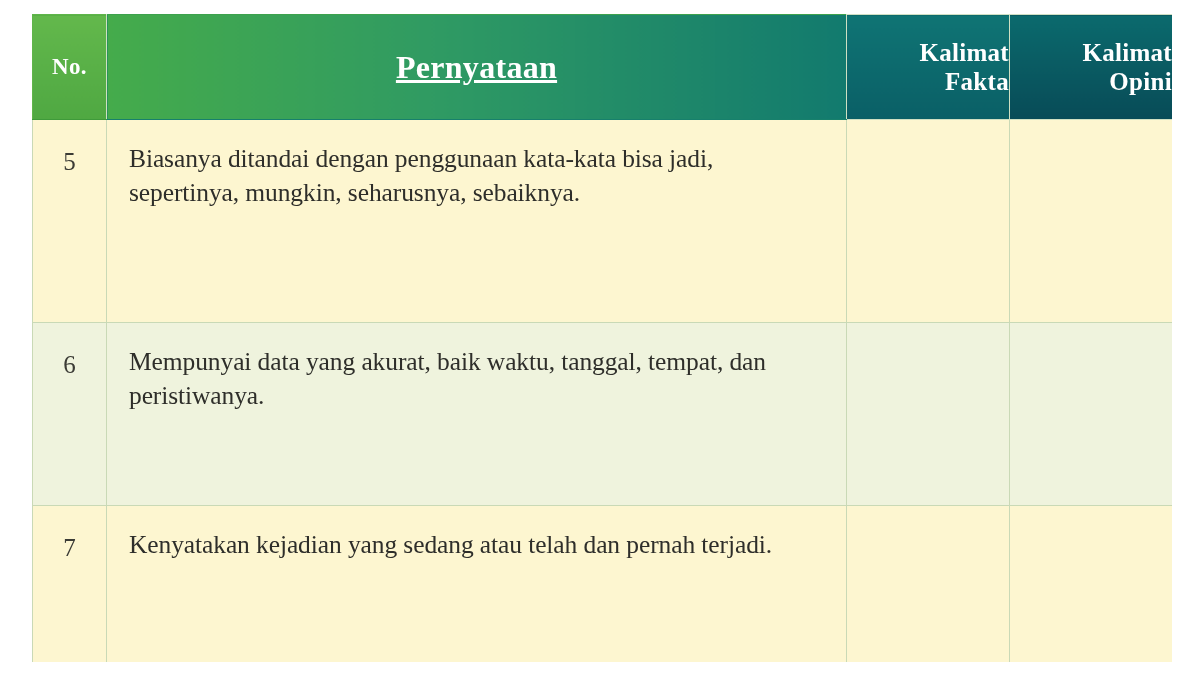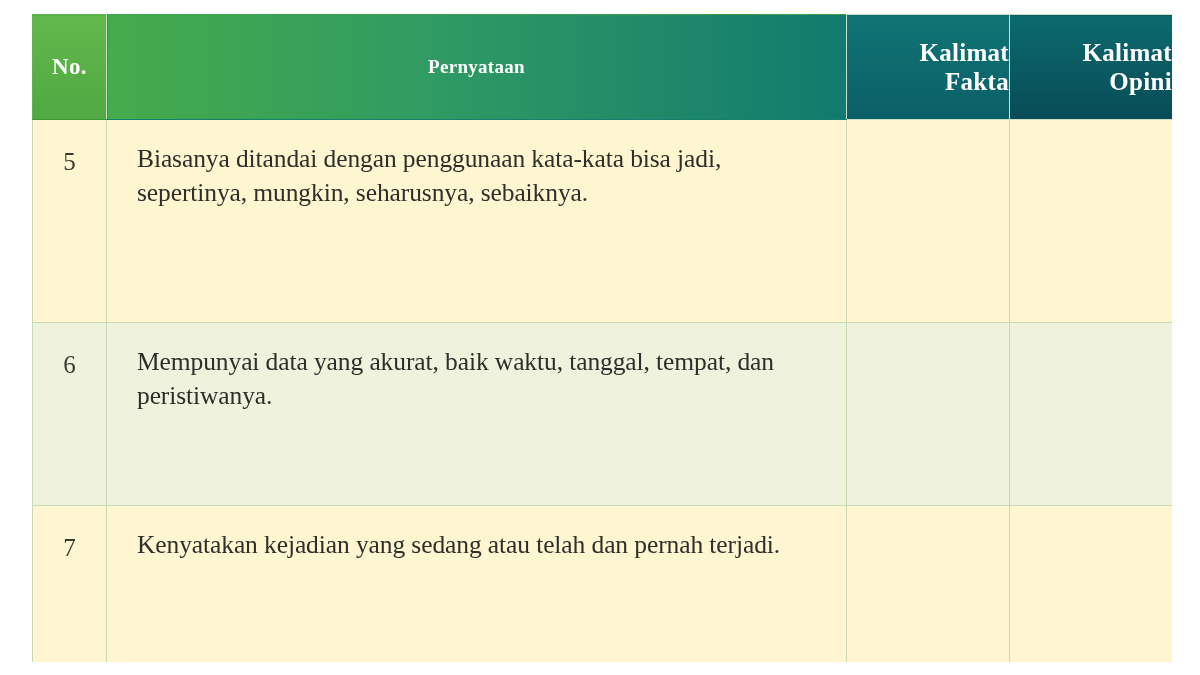--- a/index.html
+++ b/index.html
@@ -58,23 +58,24 @@
   th.h-no {
     background: #5fb54a;
     background: linear-gradient(180deg, #63b84c 0%, #4fa842 100%);
     font-size: 23px;
     border-left: 1px solid #5fb54a;
     border-top: 1px solid #5fb54a;
     border-bottom: 1px solid #3f9a3a;
   }
   th.h-stmt {
     background: linear-gradient(90deg, #45ab4b 0%, #2f9a63 45%, #127a6e 100%);
-    font-size: 19px;
+    font-size: 32px;
     border-top: 1px solid #3da24d;
     border-bottom: 1px solid #17806c;
+    text-decoration: underline;
   }
   th.h-fakta,
   th.h-opini {
     background: #0d6f71;
     background: linear-gradient(180deg, #0f7474 0%, #0a5f66 100%);
     font-size: 25px;
     line-height: 1.18;
     text-align: right;
   }
   th.h-opini {
@@ -96,21 +97,21 @@
   td.c-no {
     text-align: center;
     font-size: 25px;
     padding-top: 28px;
     color: #3b3b35;
     background: #fdf6d0;
   }
   tr.row-alt td.c-no { background: #eff3dd; }
 
   td.c-stmt {
-    padding: 22px 18px 20px 30px;
+    padding: 22px 18px 20px 22px;
     font-size: 25.5px;
     line-height: 1.33;
     letter-spacing: -0.1px;
   }
   td.c-mark {
     background: #fdf6d0;
   }
   tr.row-alt td.c-mark { background: #eff3dd; }
 
   tr.r1 td { height: 160px; }

